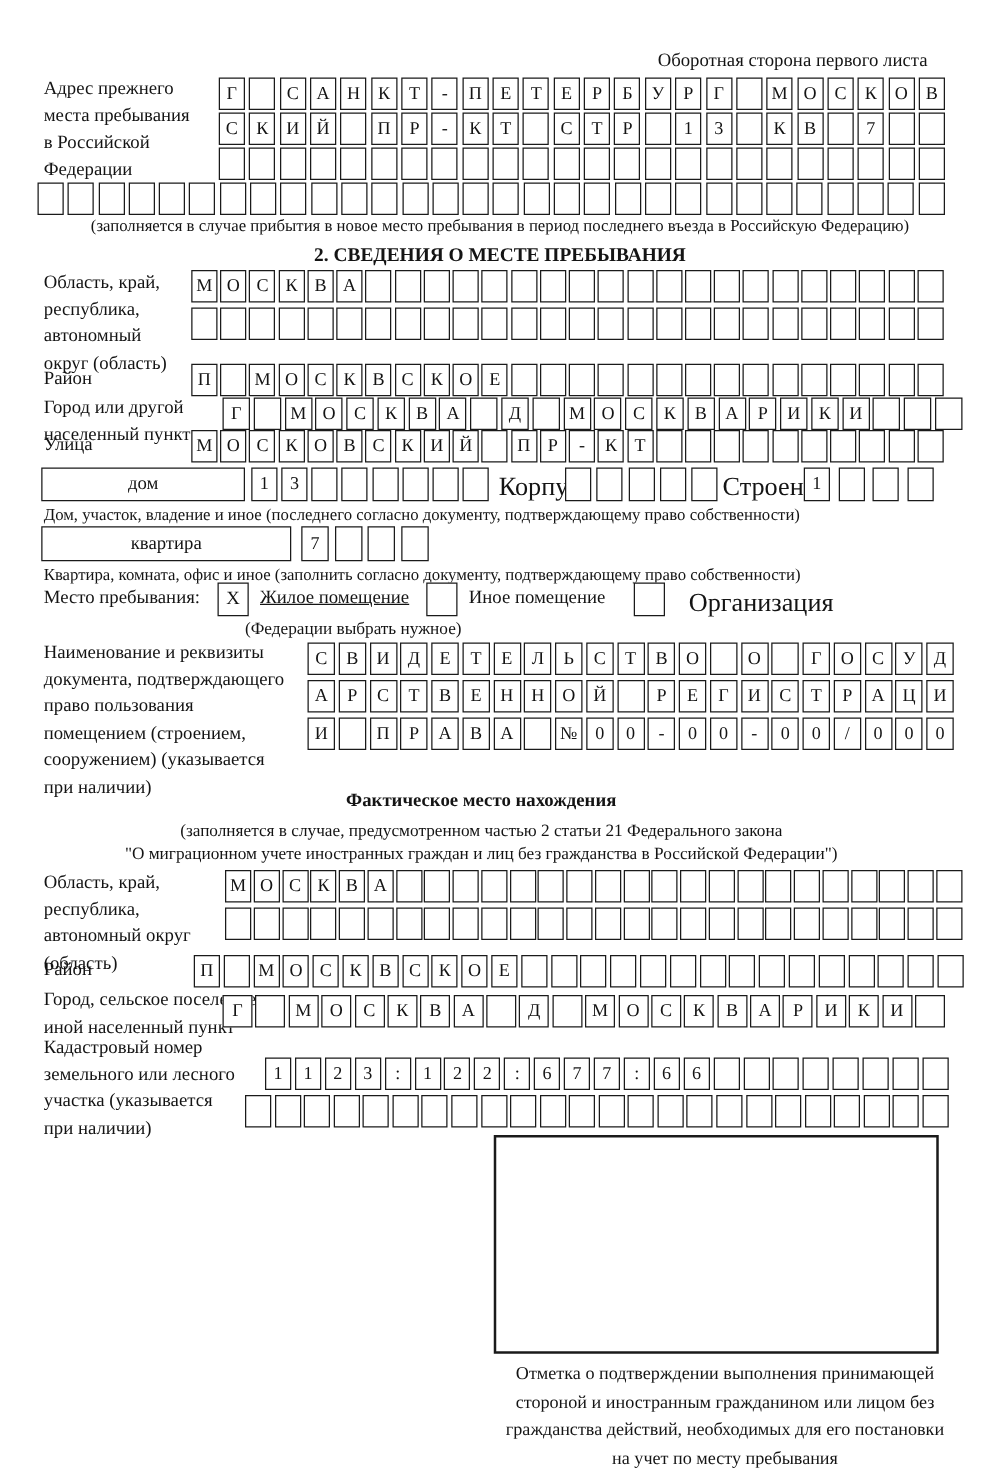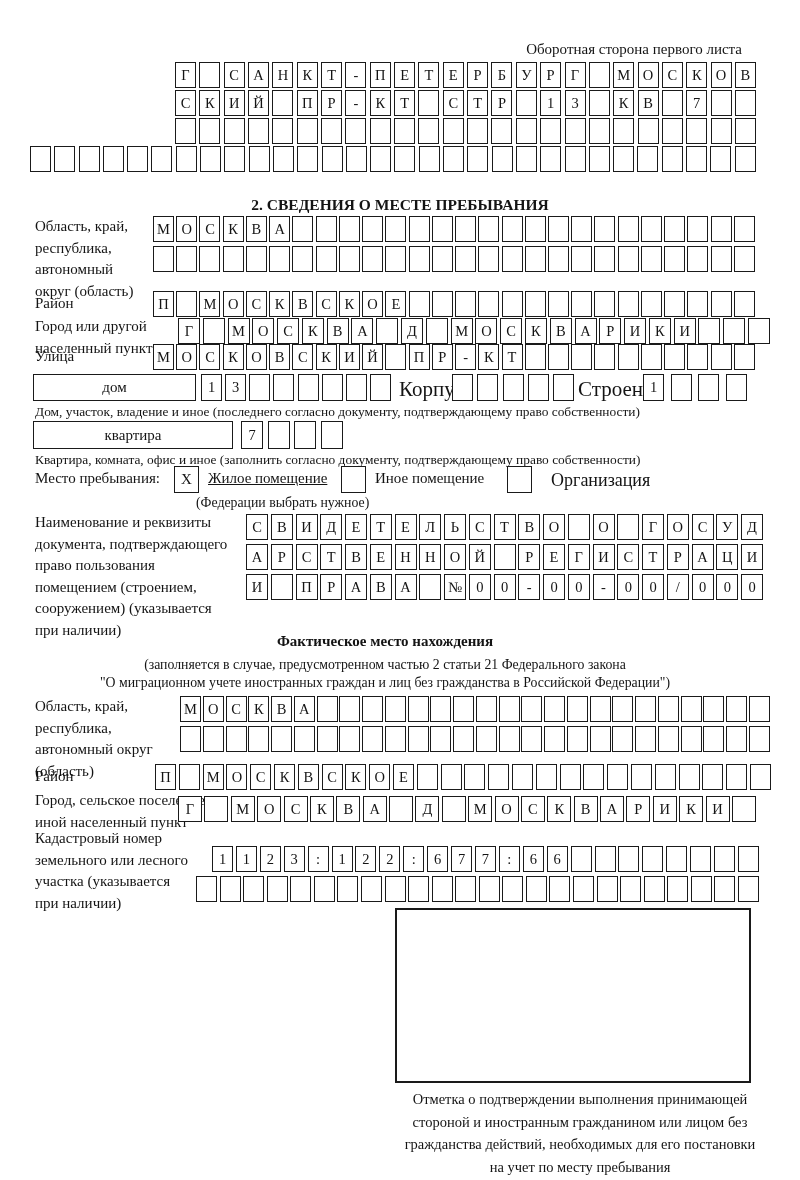--- a/index.html
+++ b/index.html
@@ -20,20 +20,24 @@
   .bigbox{position:absolute;border:2px solid #1a1a1a;box-sizing:border-box;background:#fff;}
   .inline-label{position:absolute;font-size:21px;}
 </style>
 </head>
 <body>
 
 <div class="page">
 
   <div class="abs" style="right:58px;top:20px;font-size:15px;margin-top:21px;">Оборотная сторона первого листа</div>
 
+  <div class="label" style="left:35px;top:61px;width:152px;">Адрес прежнего
+места пребывания
+в Российской
+Федерации</div>
   <div class="cellrow" style="left:175px;top:62px;width:581px;">
       <div class="cell">Г</div>
       <div class="cell"></div>
       <div class="cell">С</div>
       <div class="cell">А</div>
       <div class="cell">Н</div>
       <div class="cell">К</div>
       <div class="cell">Т</div>
       <div class="cell">-</div>
       <div class="cell">П</div>
@@ -130,20 +134,21 @@
       <div class="cell"></div>
       <div class="cell"></div>
       <div class="cell"></div>
       <div class="cell"></div>
       <div class="cell"></div>
       <div class="cell"></div>
       <div class="cell"></div>
       <div class="cell"></div>
       <div class="cell"></div>
     </div>
+  <div class="caption center" style="left:0;top:173px;width:800px;">(заполняется в случае прибытия в новое место пребывания в период последнего въезда в Российскую Федерацию)</div>
 
   <div class="abs bold center" style="left:0;top:196px;width:800px;font-size:15.5px;">2. СВЕДЕНИЯ О МЕСТЕ ПРЕБЫВАНИЯ</div>
 
   <div class="label" style="left:35px;top:216px;width:122px;">Область, край,
 республика,
 автономный
 округ (область)</div>
   <div class="cellrow" style="left:153px;top:216px;width:602px;">
       <div class="cell">М</div>
       <div class="cell">О</div>
@@ -326,21 +331,21 @@
       <div class="cell"></div>
     </div>
   <div class="caption" style="left:35px;top:452px;">Квартира, комната, офис и иное (заполнить согласно документу, подтверждающему право собственности)</div>
 
   <div class="abs" style="left:35px;top:470px;font-size:15px;">Место пребывания:</div>
   <div class="chk" style="left:174px;top:466px;">X</div>
   <div class="abs" style="left:208px;top:470px;font-size:15px;text-decoration:underline;">Жилое помещение</div>
   <div class="chk" style="left:341px;top:466px;"></div>
   <div class="abs" style="left:375px;top:470px;font-size:15px;">Иное помещение</div>
   <div class="chk" style="left:507px;top:466px;"></div>
-  <div class="abs" style="left:551px;top:470px;font-size:18px;">Организация</div>
+  <div class="abs" style="left:551px;top:470px;font-size:21px;">Организация</div>
   <div class="caption" style="left:196px;top:495px;font-size:13.8px;">(Федерации выбрать нужное)</div>
 
   <div class="label" style="left:35px;top:512px;width:218px;">Наименование и реквизиты
 документа, подтверждающего
 право пользования
 помещением (строением,
 сооружением) (указывается
 при наличии)</div>
   <div class="cellrow" style="left:246px;top:514px;width:517px;--cw:22px;">
       <div class="cell">С</div>

